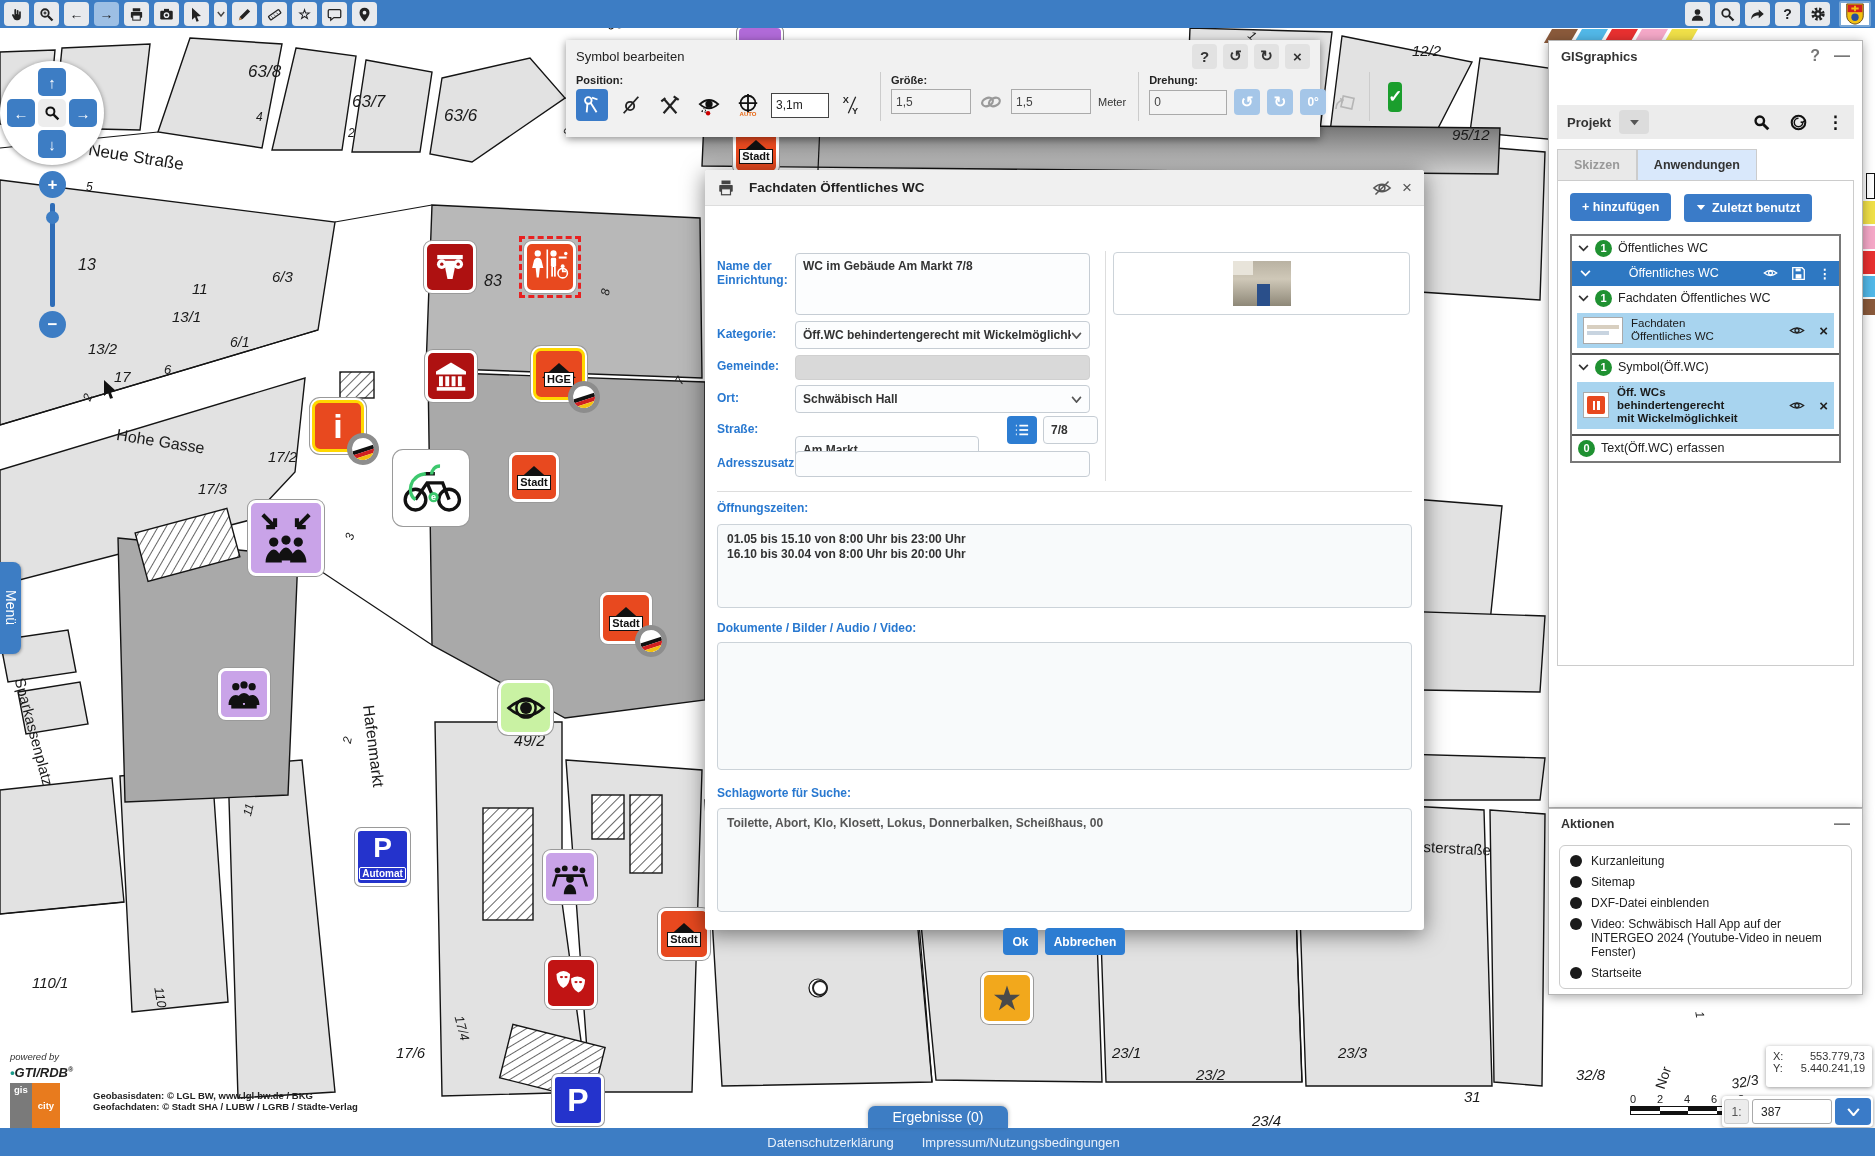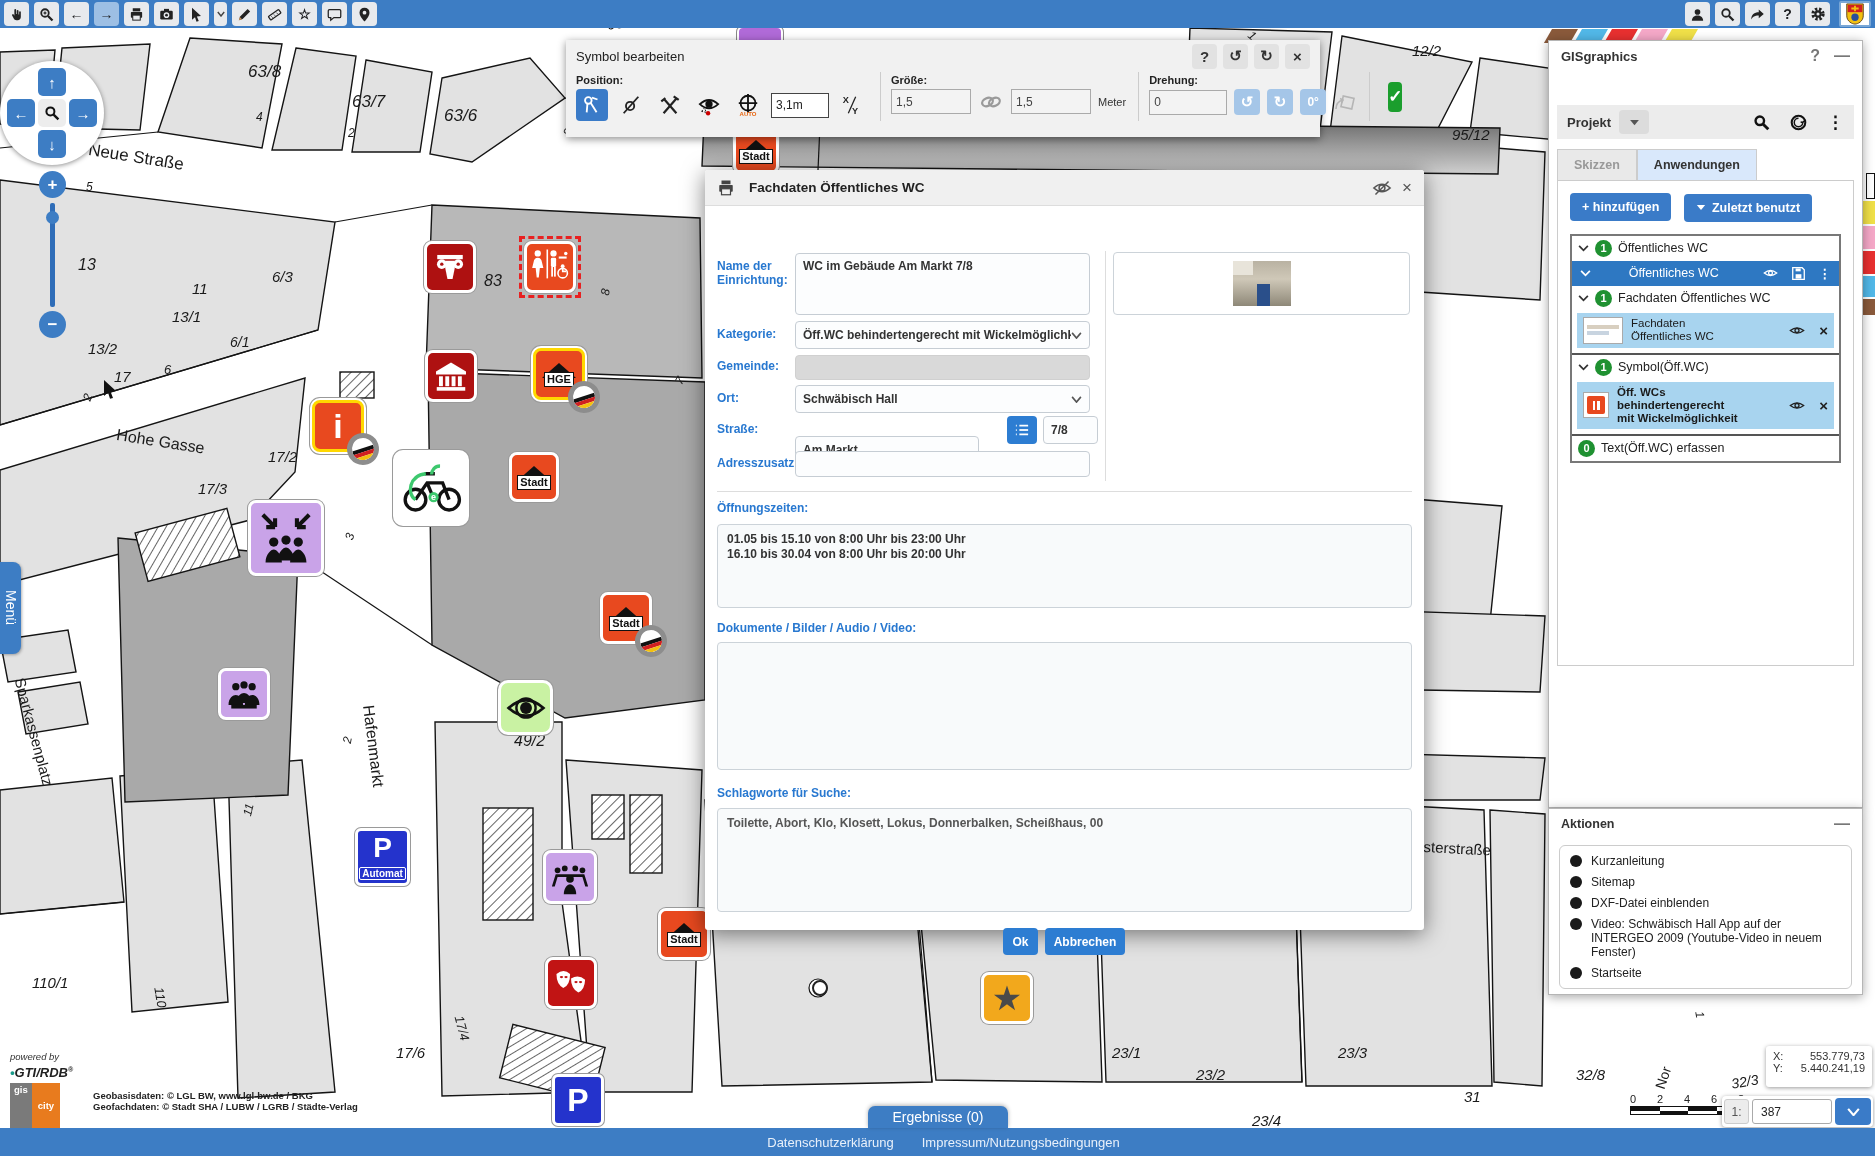--- a/index.html
+++ b/index.html
@@ -885,21 +885,21 @@
       <div class="akt-item">
         <span class="akt-dot"></span>
         <span>Sitemap</span>
       </div>
       <div class="akt-item">
         <span class="akt-dot"></span>
         <span>DXF-Datei einblenden</span>
       </div>
       <div class="akt-item">
         <span class="akt-dot"></span>
-        <span>Video: Schwäbisch Hall App auf der INTERGEO 2009 (Youtube-Video in neuem Fenster)</span>
+        <span>Video: Schwäbisch Hall App auf der INTERGEO 2024 (Youtube-Video in neuem Fenster)</span>
       </div>
       <div class="akt-item">
         <span class="akt-dot"></span>
         <span>Startseite</span>
       </div>
     </div>
 </div>
 
 <div id="coords">
   <div class="row">

